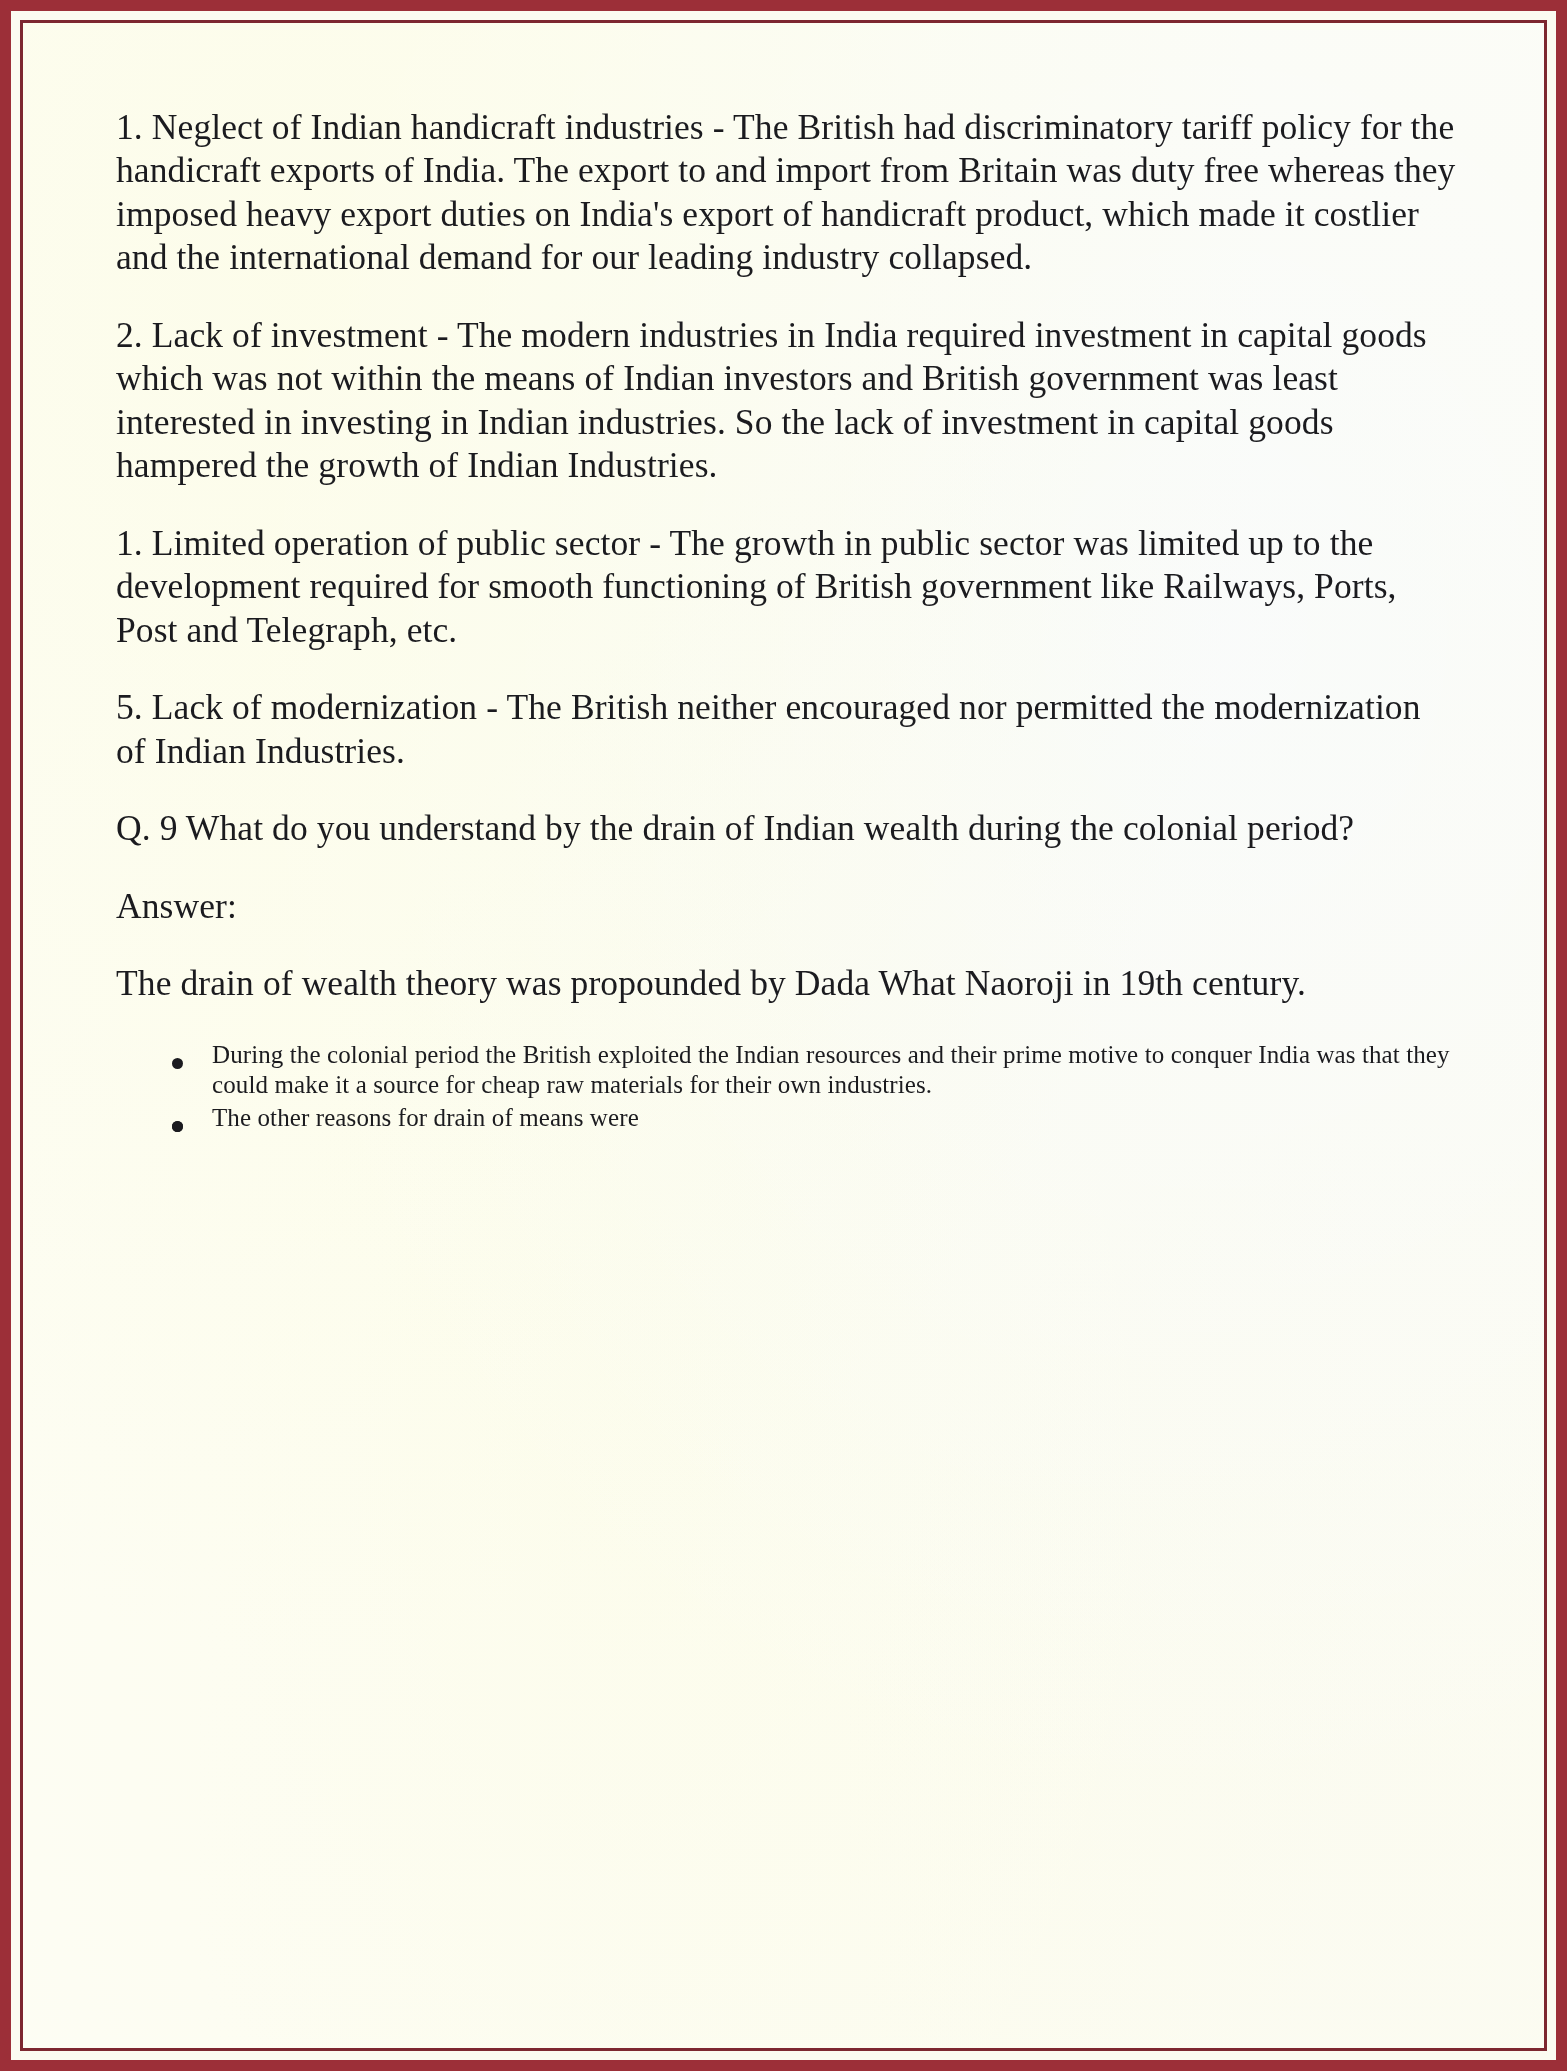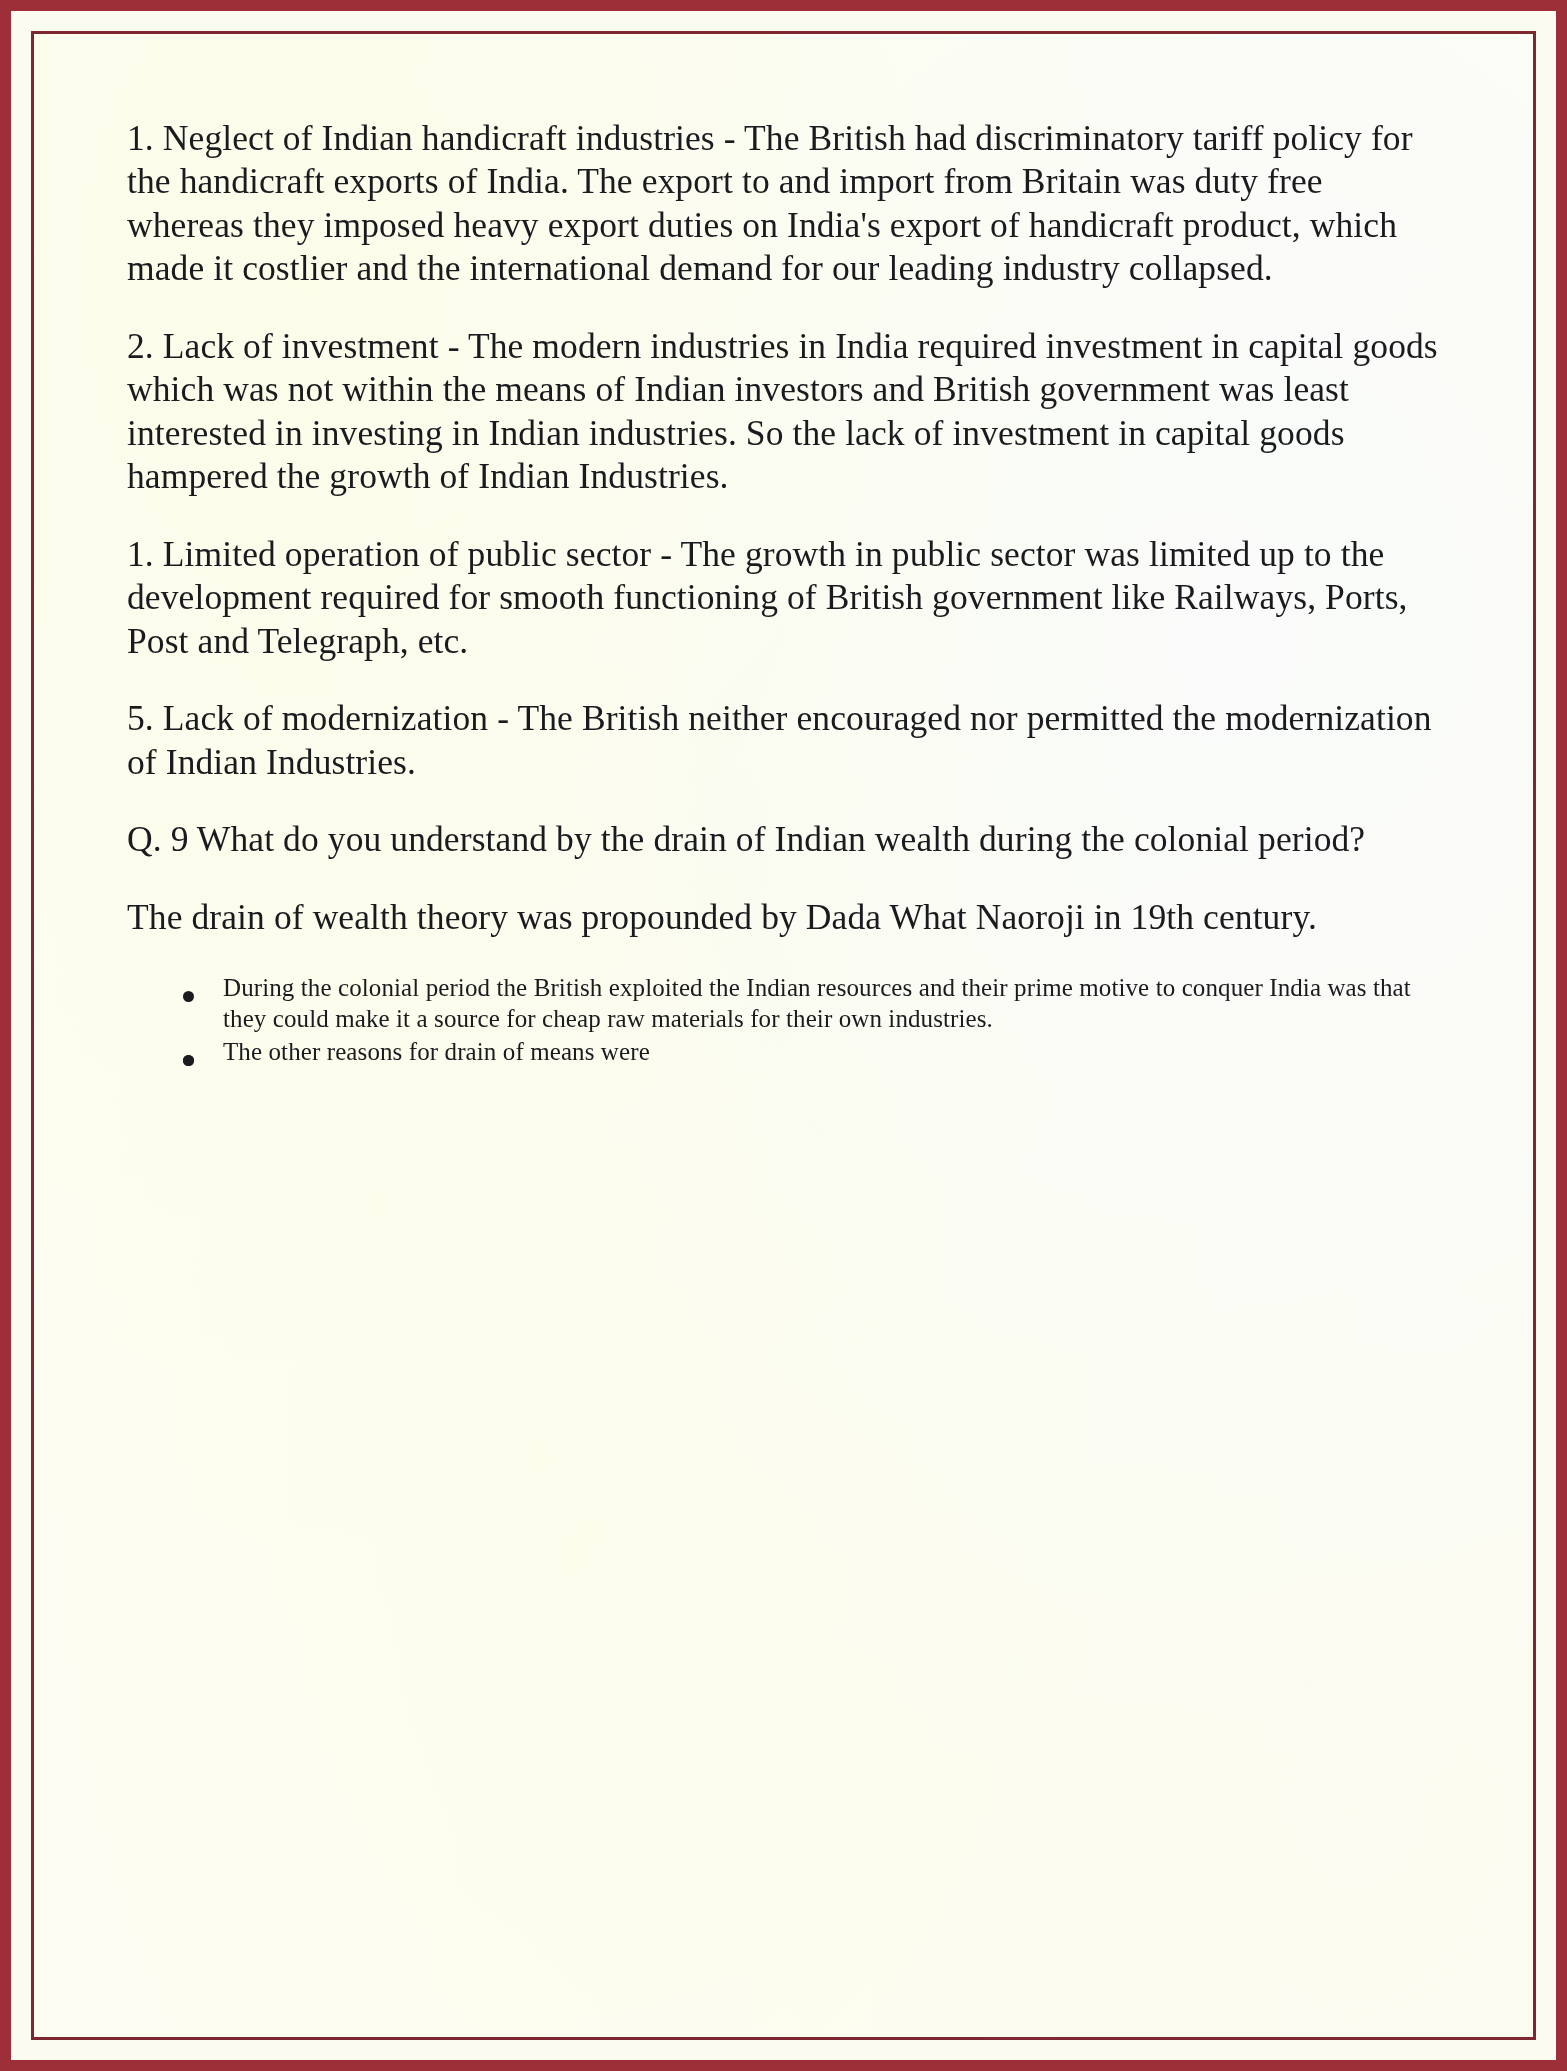--- a/index.html
+++ b/index.html
@@ -22,21 +22,21 @@
     height: 2071px;
     box-sizing: border-box;
     background: #9c2f38;          
     padding: 11px;
   }
   .frame-gap {
     box-sizing: border-box;
     width: 100%;
     height: 100%;
     background: #fbfbf1;          
-    padding: 20px;
+    padding: 9px;
   }
   .frame-rule {
     box-sizing: border-box;
     width: 100%;
     height: 100%;
     border: 3px solid #7d2730;    
     background: #fdfdf4;
   }
   .sheet {
     box-sizing: border-box;
@@ -115,20 +115,21 @@
           <p class="para">1. Neglect of Indian handicraft industries - The British had discriminatory tariff policy for the handicraft exports of India. The export to and import from Britain was duty free whereas they imposed heavy export duties on India's export of handicraft product, which made it costlier and the international demand for our leading industry collapsed.</p>
 
           <p class="para">2. Lack of investment - The modern industries in India required investment in capital goods which was not within the means of Indian investors and British government was least interested in investing in Indian industries. So the lack of investment in capital goods hampered the growth of Indian Industries.</p>
 
           <p class="para">1. Limited operation of public sector - The growth in public sector was limited up to the development required for smooth functioning of British government like Railways, Ports, Post and Telegraph, etc.</p>
 
           <p class="para">5. Lack of modernization - The British neither encouraged nor permitted the modernization of Indian Industries.</p>
 
           <p class="para">Q. 9 What do you understand by the drain of Indian wealth during the colonial period?</p>
 
+          <p class="para">Answer:</p>
 
           <p class="para">The drain of wealth theory was propounded by Dada What Naoroji in 19th century.</p>
 
           <ul class="bullets">
             <li>
               <span class="dot"></span>
               <span>During the colonial period the British exploited the Indian resources and their prime motive to conquer India was that they could make it a source for cheap raw materials for their own industries.</span>
             </li>
             <li>
               <span class="dot"></span>

